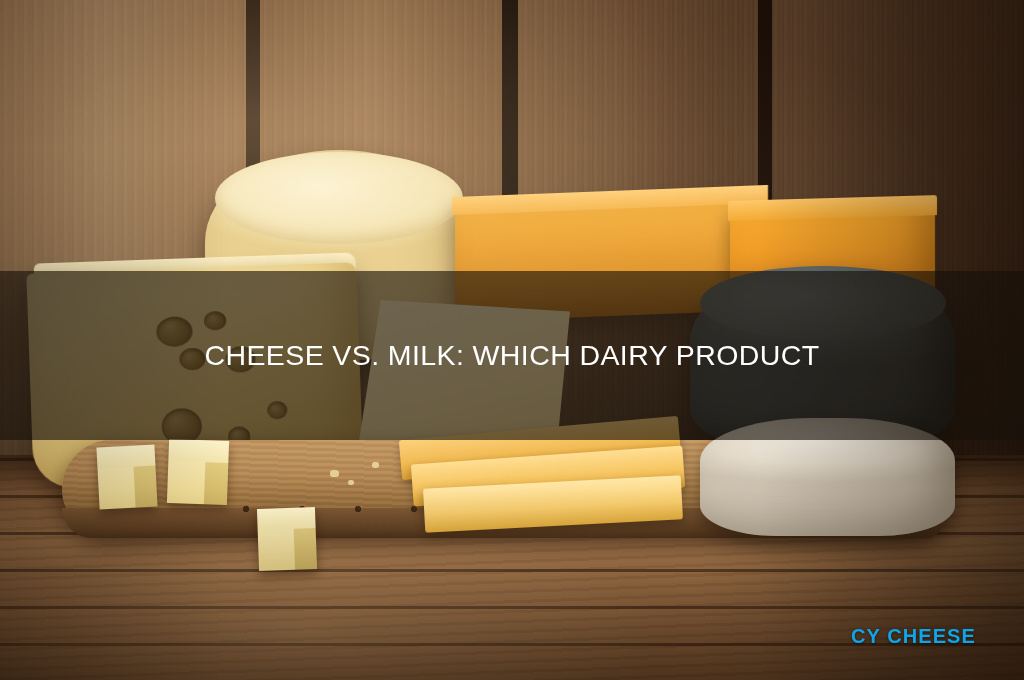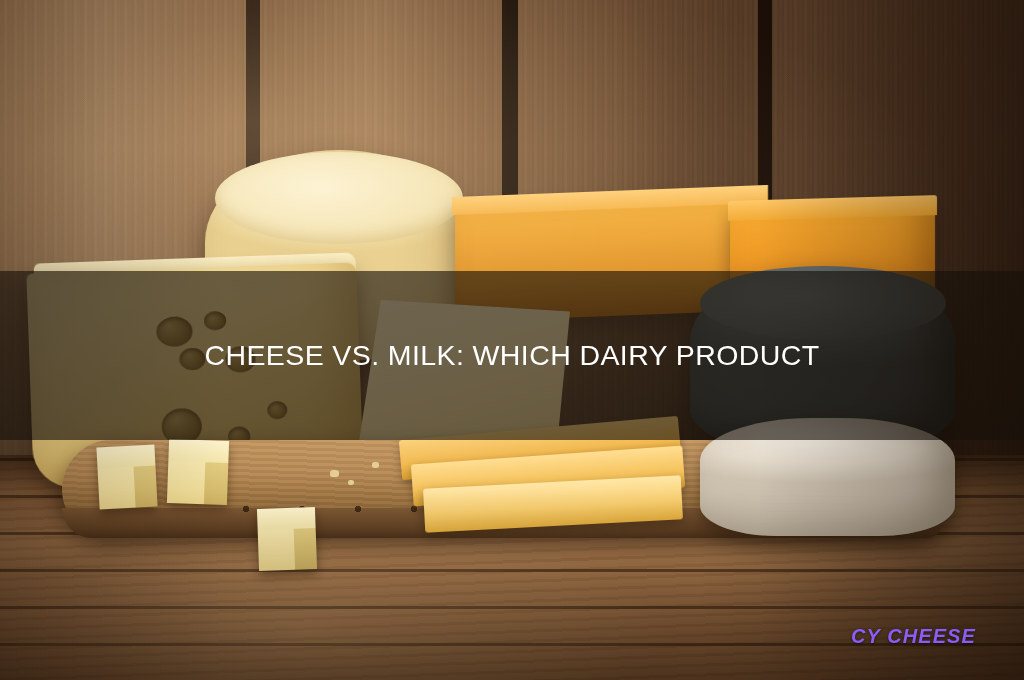--- a/index.html
+++ b/index.html
@@ -257,23 +257,22 @@
   }
   .title-line-2{
     font-size:34px; font-weight:400; letter-spacing:0.4px;
     color:#f7c51b; white-space:nowrap; line-height:1.15;
   }
 
   
   .watermark{
     position:absolute; right:48px; bottom:32px;
     font-size:20px; font-weight:700; letter-spacing:1.1px;
-    color:#8b5cf6;
+    color:#0ea5e9;
     text-shadow:0 1px 3px rgba(0,0,0,0.55);
-    font-style:italic;
   }
 </style>
 </head>
 <body>
 
 <div class="banner">
 
   <div class="scene">
 
     <div class="wall"></div>

